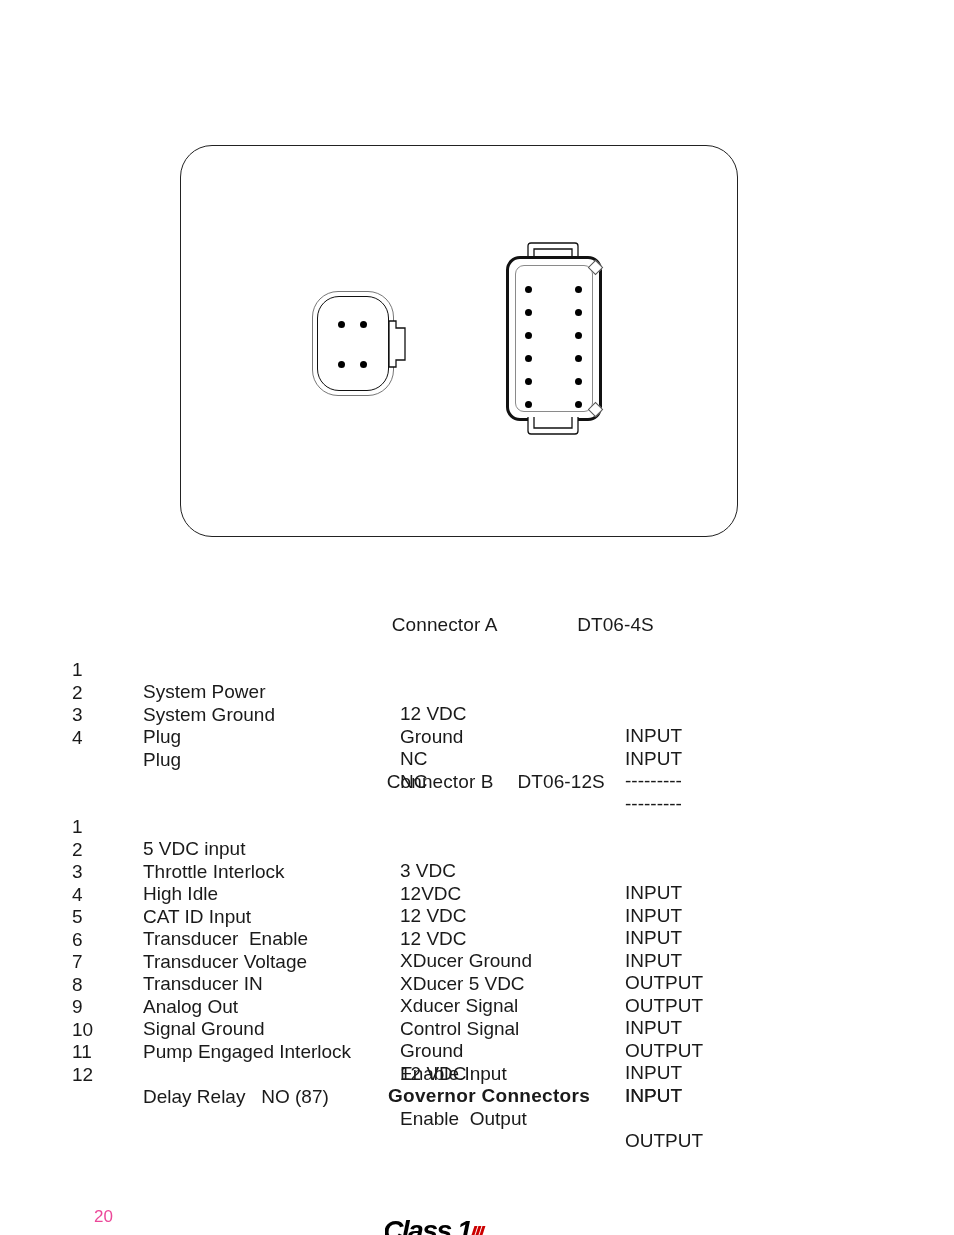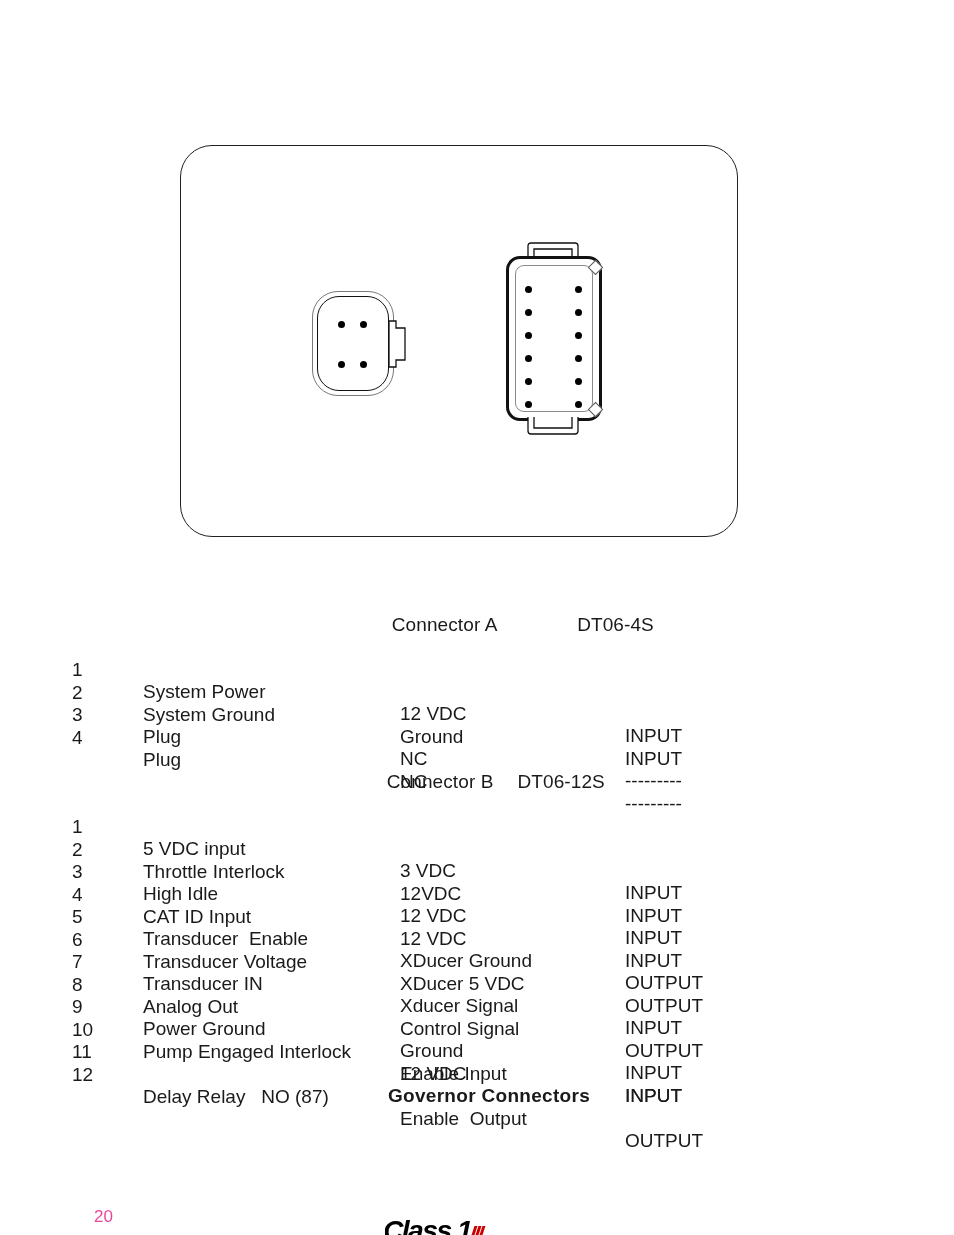--- a/index.html
+++ b/index.html
@@ -343,21 +343,21 @@
     <span class="c-dir">INPUT</span>
   </div>
   <div class="row">
     <span class="c-num">8</span>
     <span class="c-name">Analog Out</span>
     <span class="c-val">Control Signal</span>
     <span class="c-dir">OUTPUT</span>
   </div>
   <div class="row">
     <span class="c-num">9</span>
-    <span class="c-name">Power Ground</span>
+    <span class="c-name">Signal Ground</span>
     <span class="c-val">Ground</span>
     <span class="c-dir">INPUT</span>
   </div>
   <div class="row">
     <span class="c-num">10</span>
     <span class="c-name">Pump Engaged Interlock</span>
     <span class="c-val">12 VDC</span>
     <span class="c-dir">INPUT</span>
   </div>
   <div class="row">

